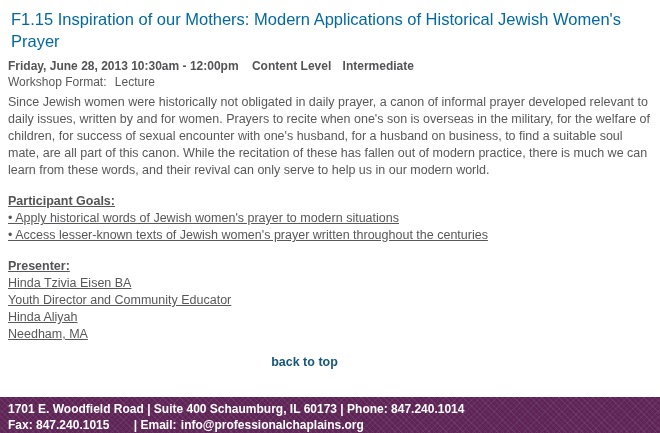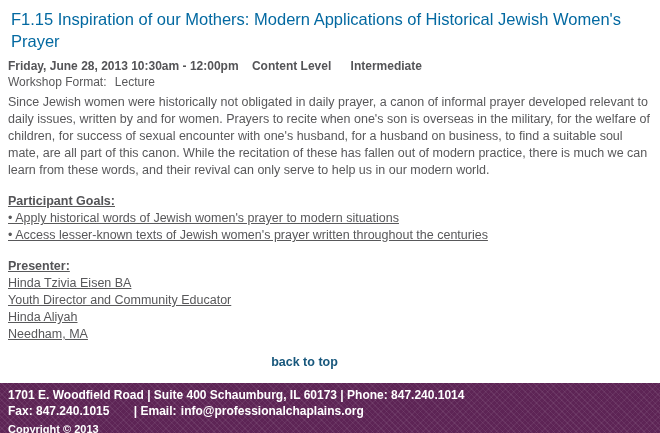--- a/index.html
+++ b/index.html
@@ -22,21 +22,21 @@
   }
 
   .meta-line {
     margin-top: 7px;
     font-size: 12px;
     font-weight: bold;
     color: #545457;
     line-height: 15px;
   }
   .meta-line .gap1 { margin-left: 10px; }
-  .meta-line .gap2 { margin-left: 16px; }
+  .meta-line .gap2 { margin-left: 8px; }
 
   .format-line {
     font-size: 12px;
     color: #58585a;
     line-height: 15px;
     margin-top: 1px;
   }
   .format-line .fmt-val { margin-left: 5px; }
 
   .description {
@@ -55,21 +55,21 @@
     color: #17577c;
     font-weight: bold;
     font-size: 12.5px;
     text-decoration: none;
     cursor: pointer;
   }
 
   footer.page-footer {
     position: absolute;
     left: 0; bottom: 0;
-    width: 660px; height: 50px;
+    width: 660px; height: 36px;
     box-sizing: border-box;
     background-color: #5d2455;
     background-image:
       repeating-linear-gradient(45deg, rgba(255,255,255,0.07) 0 1px, transparent 1px 4px),
       repeating-linear-gradient(-45deg, rgba(255,255,255,0.05) 0 1px, transparent 1px 4px);
     padding: 5px 8px 0 8px;
     color: #ffffff;
   }
   .f-line { font-size: 12px; font-weight: bold; line-height: 15.5px; white-space: nowrap; }
   .f-copy { font-size: 11px; line-height: 13px; margin-top: 4px; }

